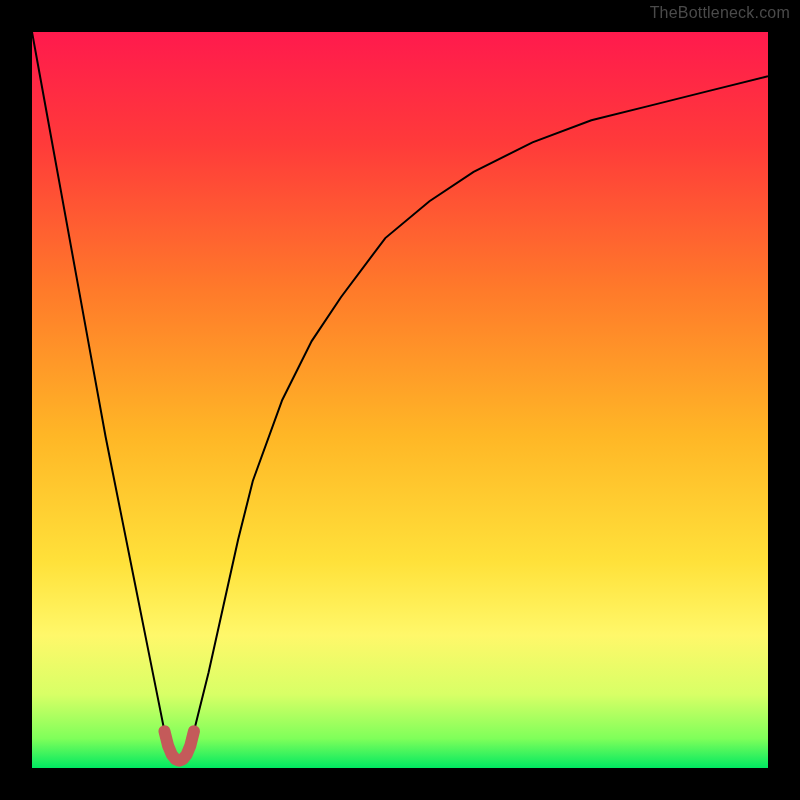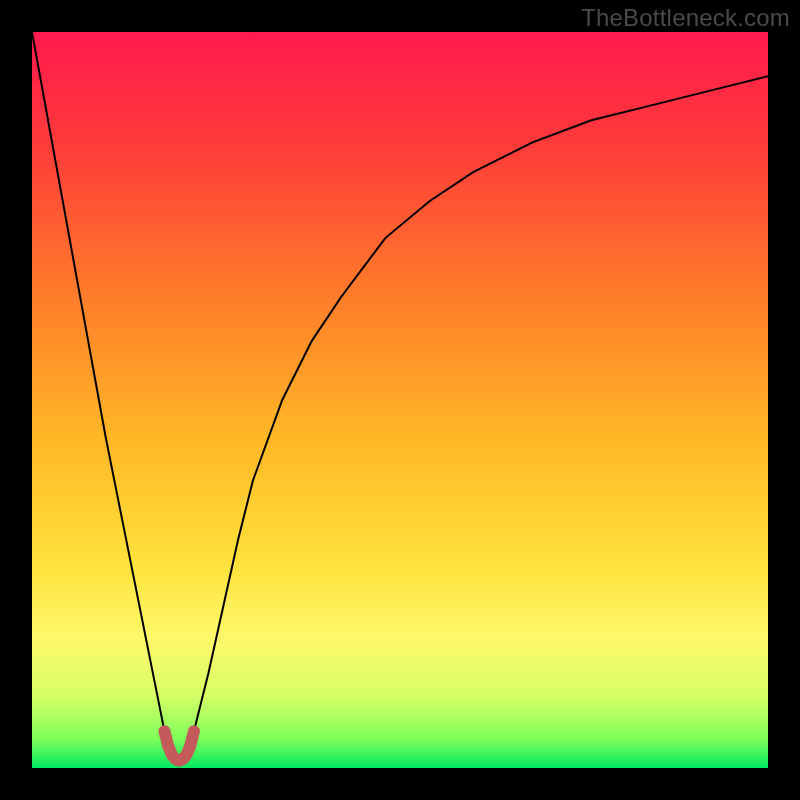--- a/index.html
+++ b/index.html
@@ -23,21 +23,21 @@
     top: 32px;
     width: 736px;
     height: 736px;
     overflow: hidden;
   }
   .watermark {
     position: absolute;
     top: 4px;
     right: 10px;
     color: #4a4a4a;
-    font-size: 24px;
+    font-size: 16px;
     font-weight: 500;
     letter-spacing: 0.2px;
     user-select: none;
   }
   svg { display: block; }
 </style>
 </head>
 <body>
 
 <div class="frame">

